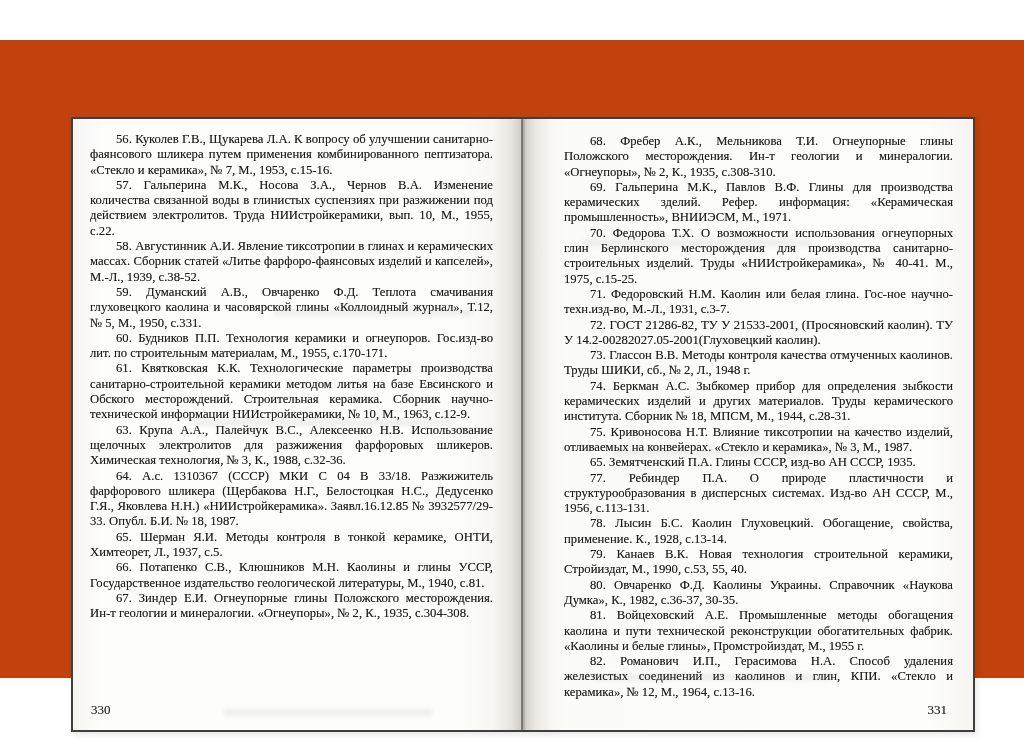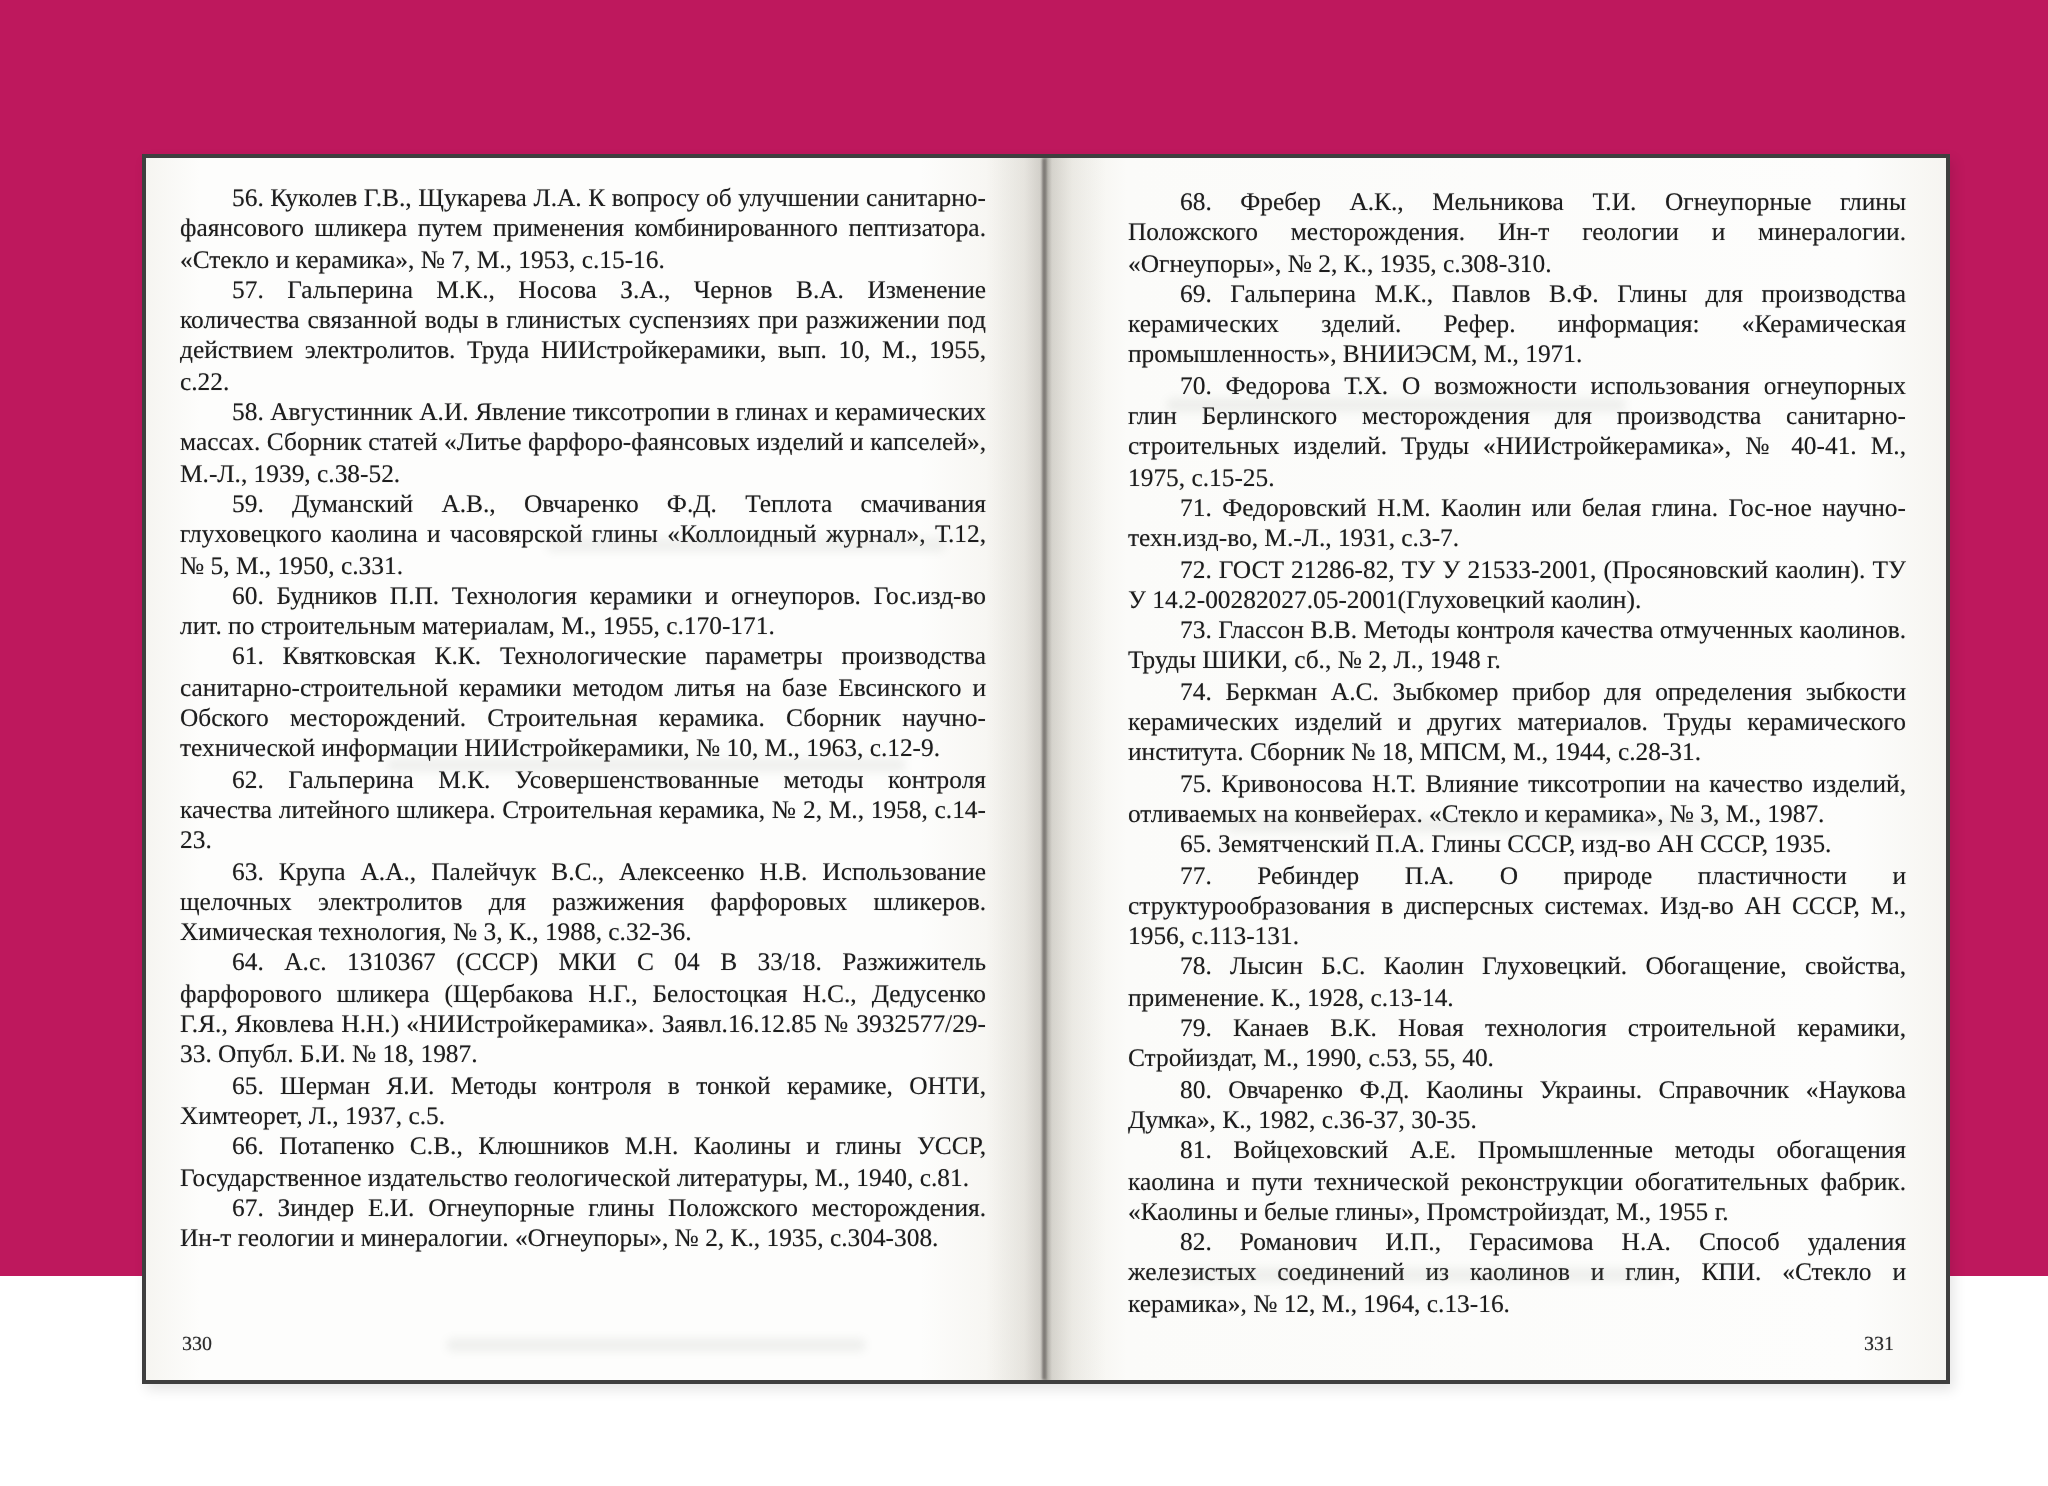--- a/index.html
+++ b/index.html
@@ -8,21 +8,22 @@
     width: 1024px;
     height: 743px;
     background: #ffffff;
     font-family: "Liberation Serif", serif;
     overflow: hidden;
   }
   .canvas {
     position: relative;
     width: 1024px;
     height: 638px;
-    background: #be185d;
+    background: #c2410c;
+    margin-top: 40px;
   }
   .scan {
     position: absolute;
     left: 71px;
     top: 77px;
     width: 904px;
     height: 615px;
     box-sizing: border-box;
     border: 2px solid #3f3f3f;
     background: #fcfbf8;
@@ -56,21 +57,21 @@
     text-indent: 26px;
     text-align: justify;
     font-size: 12.7px;
     line-height: 15.3px;
     color: #1d1d1d;
     text-shadow: 0 0 0.4px rgba(40,40,40,0.5);
   }
   .pagenum {
     position: absolute;
     bottom: 12px;
-    font-size: 10px;
+    font-size: 13px;
     color: #2a2a2a;
     text-shadow: 0 0 0.4px rgba(40,40,40,0.5);
   }
   .pagenum-left { left: 18px; }
   .pagenum-right { right: 26px; }
   .spine {
     position: absolute;
     left: calc(50% - 30px);
     top: 0;
     width: 60px;
@@ -124,21 +125,20 @@
         <div class="bleed b1"></div>
         <div class="bleed b2"></div>
         <div class="bleed b3"></div>
         <div class="refs">
           <p>56. Куколев Г.В., Щукарева Л.А. К вопросу об улучшении санитарно-фаянсового шликера путем применения комбинированного пептизатора. «Стекло и керамика», № 7, М., 1953, с.15-16.</p>
           <p>57. Гальперина М.К., Носова З.А., Чернов В.А. Изменение количества связанной воды в глинистых суспензиях при разжижении под действием электролитов. Труда НИИстройкерамики, вып. 10, М., 1955, с.22.</p>
           <p>58. Августинник А.И. Явление тиксотропии в глинах и керамических массах. Сборник статей «Литье фарфоро-фаянсовых изделий и капселей», М.-Л., 1939, с.38-52.</p>
           <p>59. Думанский А.В., Овчаренко Ф.Д. Теплота смачивания глуховецкого каолина и часовярской глины «Коллоидный журнал», Т.12, № 5, М., 1950, с.331.</p>
           <p>60. Будников П.П. Технология керамики и огнеупоров. Гос.изд-во лит. по строительным материалам, М., 1955, с.170-171.</p>
           <p>61. Квятковская К.К. Технологические параметры производства санитарно-строительной керамики методом литья на базе Евсинского и Обского месторождений. Строительная керамика. Сборник научно-технической информации НИИстройкерамики, № 10, М., 1963, с.12-9.</p>
-          <p>62. Гальперина М.К. Усовершенствованные методы контроля качества литейного шликера. Строительная керамика, № 2, М., 1958, с.14-23.</p>
           <p>63. Крупа А.А., Палейчук В.С., Алексеенко Н.В. Использование щелочных электролитов для разжижения фарфоровых шликеров. Химическая технология, № 3, К., 1988, с.32-36.</p>
           <p>64. А.с. 1310367 (СССР) МКИ С 04 В 33/18. Разжижитель фарфорового шликера (Щербакова Н.Г., Белостоцкая Н.С., Дедусенко Г.Я., Яковлева Н.Н.) «НИИстройкерамика». Заявл.16.12.85 № 3932577/29-33. Опубл. Б.И. № 18, 1987.</p>
           <p>65. Шерман Я.И. Методы контроля в тонкой керамике, ОНТИ, Химтеорет, Л., 1937, с.5.</p>
           <p>66. Потапенко С.В., Клюшников М.Н. Каолины и глины УССР, Государственное издательство геологической литературы, М., 1940, с.81.</p>
           <p>67. Зиндер Е.И. Огнеупорные глины Положского месторождения. Ин-т геологии и минералогии. «Огнеупоры», № 2, К., 1935, с.304-308.</p>
         </div>
         <div class="pagenum pagenum-left">330</div>
       </div>
 
       <div class="page page-right">

